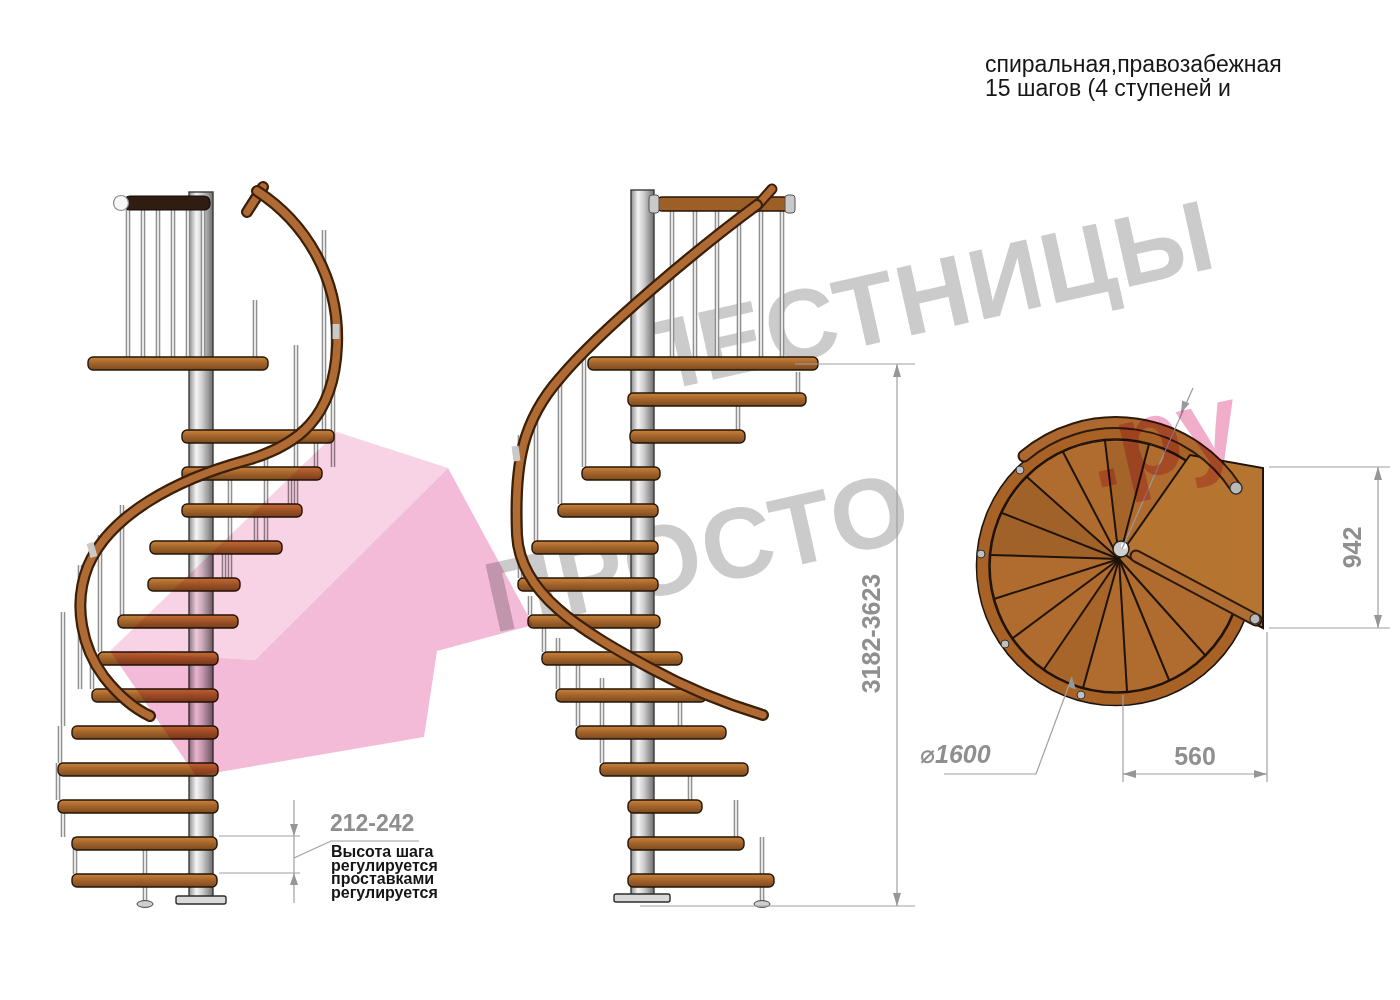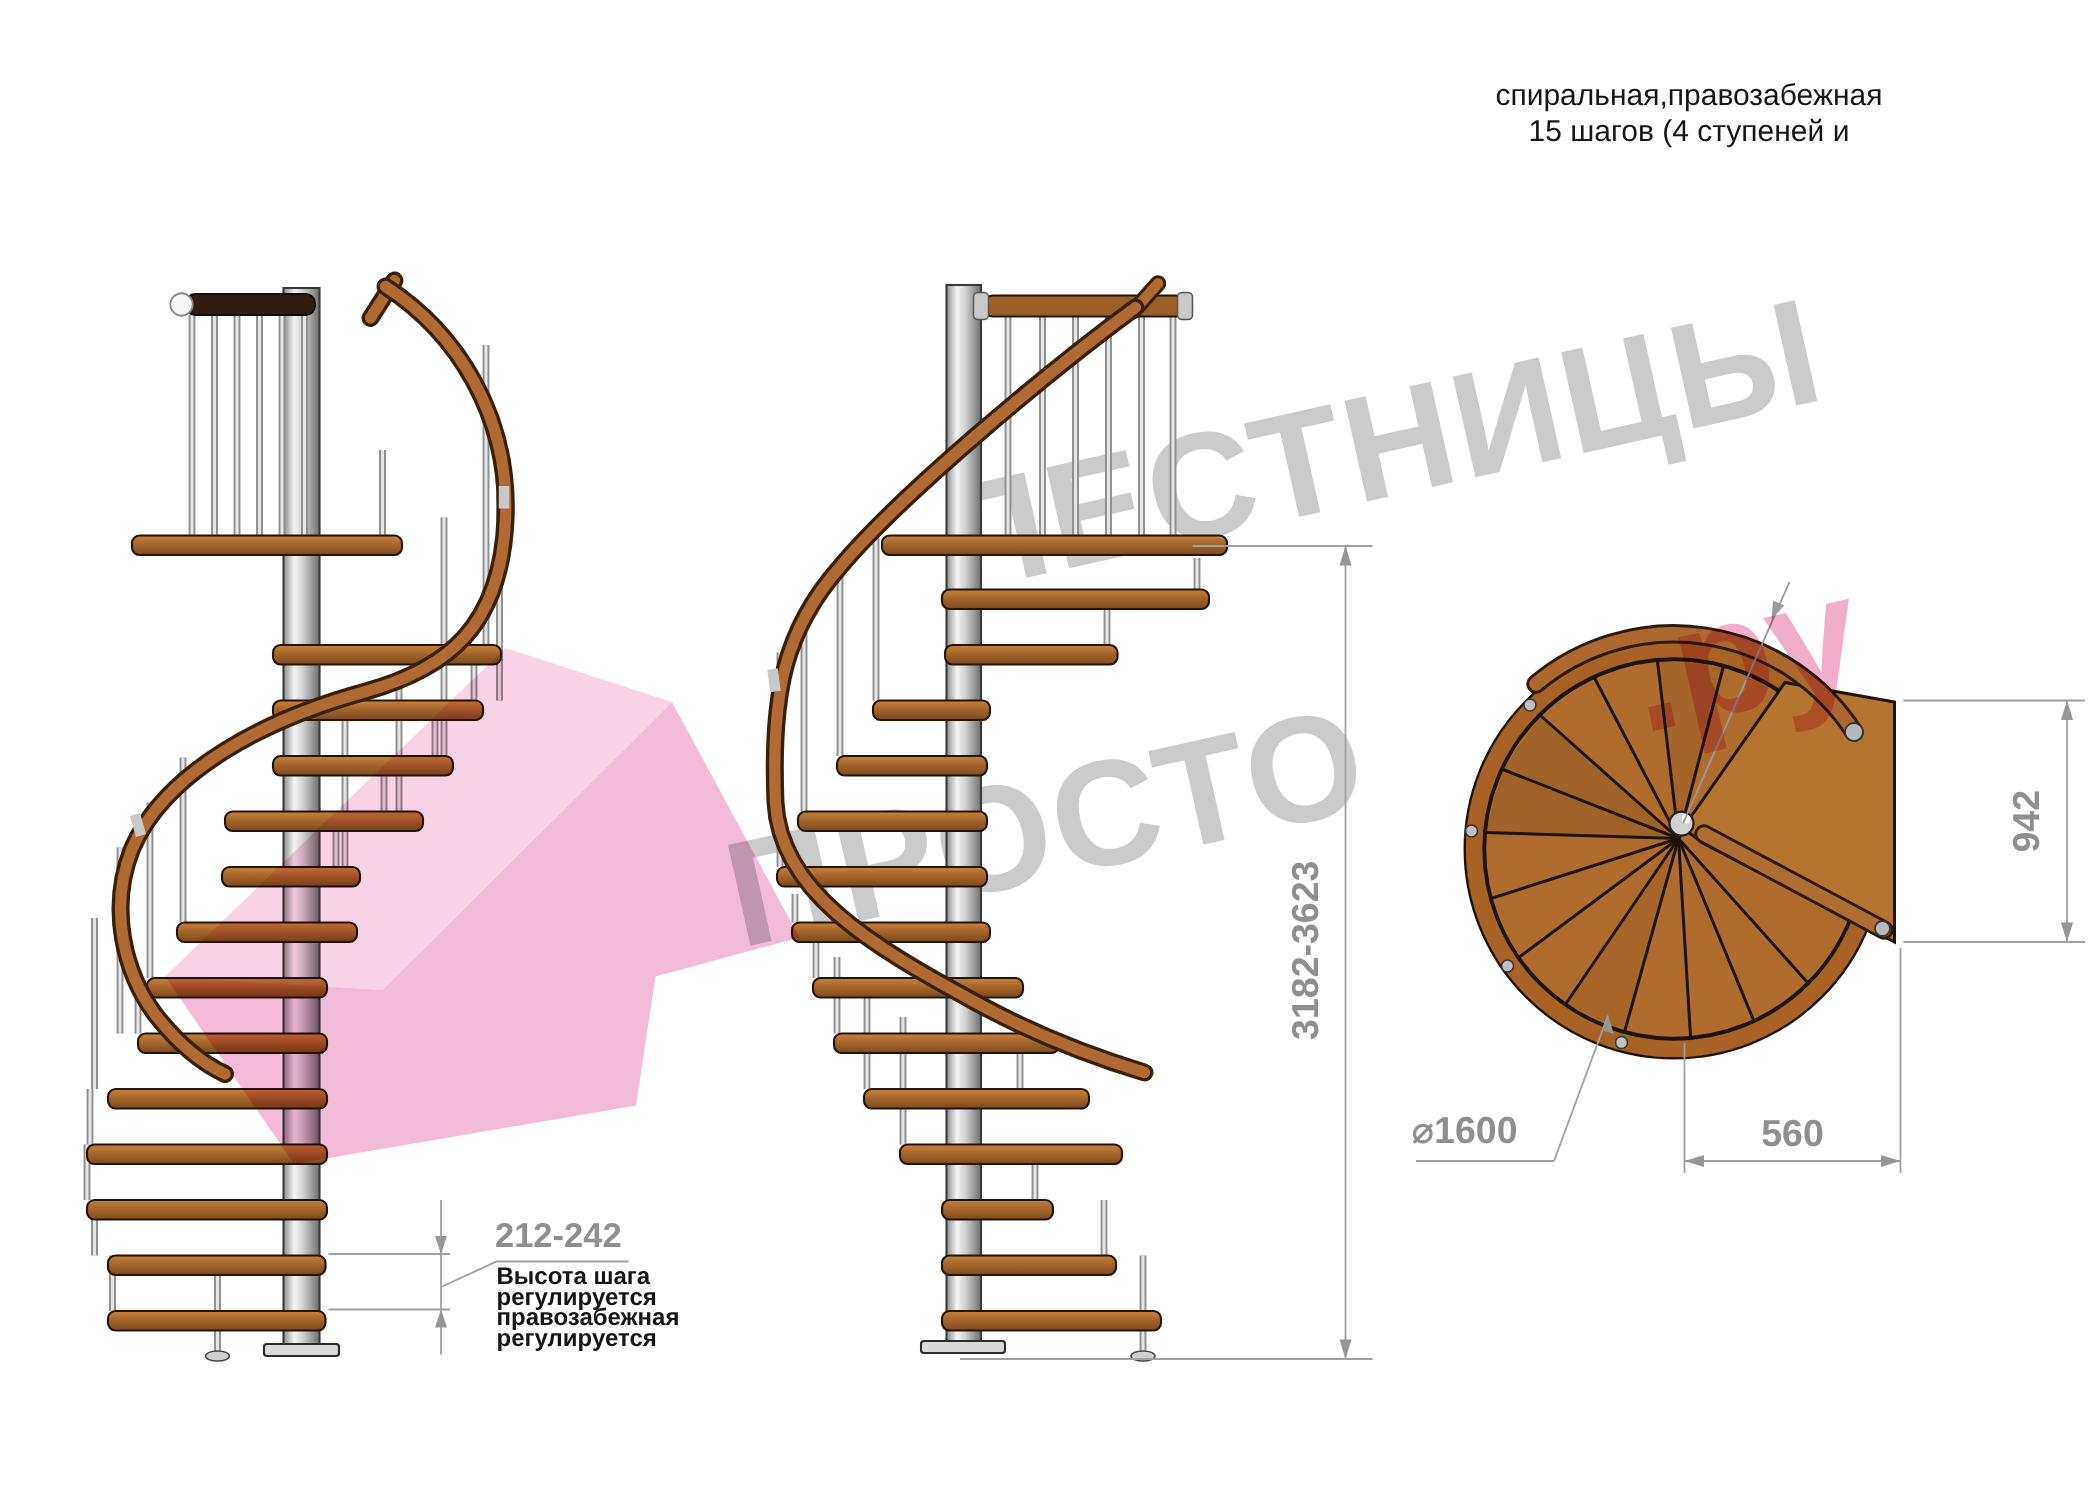--- a/index.html
+++ b/index.html
@@ -22,29 +22,29 @@
   }
   
   .dim{
     position:absolute;color:#8f8f8f;font-weight:bold;font-size:25px;line-height:1;
     white-space:nowrap;
   }
   .dim-rot{transform:rotate(-90deg);transform-origin:center center;text-align:center;}
   .dim-height{left:796px;top:621px;width:150px;}
   .dim-942{left:1302px;top:535px;width:100px;}
   .dim-820{left:1155px;top:744px;width:80px;text-align:center;}
-  .dim-1600{left:941px;top:742px;}
+  .dim-1600{left:920px;top:742px;font-style:italic;}
   .dim-step{left:330px;top:812px;font-size:23px;}
   .note{
     position:absolute;left:331px;top:845px;color:#151515;font-weight:bold;
     font-size:16px;line-height:13.5px;white-space:pre-line;
   }
   .title-block{
-    position:absolute;left:926px;top:52px;width:400px;text-align:center;
-    color:#161616;font-size:20px;line-height:24px;font-weight:normal;
+    position:absolute;left:985px;top:52px;width:400px;text-align:left;
+    color:#161616;font-size:23px;line-height:24px;font-weight:normal;
   }
   .pink-layer{
     position:absolute;left:0;top:0;width:1400px;height:1000px;
     mix-blend-mode:multiply;pointer-events:none;
   }
   svg{display:block;}
 </style>
 </head>
 <body>
 
@@ -287,21 +287,21 @@
       <polygon points="1267,774 1254,770 1254,778"></polygon>
       <polygon points="1072,677 1076,689.5 1068.5,686.7"></polygon>
     </g>
   </svg>
 
   <div class="dim dim-rot dim-height">3182-3623</div>
   <div class="dim dim-rot dim-942">942</div>
   <div class="dim dim-820">560</div>
   <div class="dim dim-1600">⌀1600</div>
   <div class="dim dim-step">212-242</div>
-  <div class="note"><span>Высота шага</span><br><span>регулируется</span><br><span>правозабежная</span><br><span>регулируется</span></div>
+  <div class="note"><span>Высота шага</span><br><span>регулируется</span><br><span>проставками</span><br><span>регулируется</span></div>
 
   <div class="title-block">
     <div>спиральная,правозабежная</div>
     <div>15 шагов (4 ступеней и</div>
   </div>
 
   <div class="pink-layer">
     <svg width="1400" height="1000" viewBox="0 0 1400 1000">
       <polygon points="337,432 448,468 255,660 110,651" fill="#f7cde2" opacity="0.9"></polygon>
       <polygon points="448,468 533,625 437,651 424,737 196,776 110,651 255,660" fill="#f2b4d4" opacity="0.9"></polygon>

